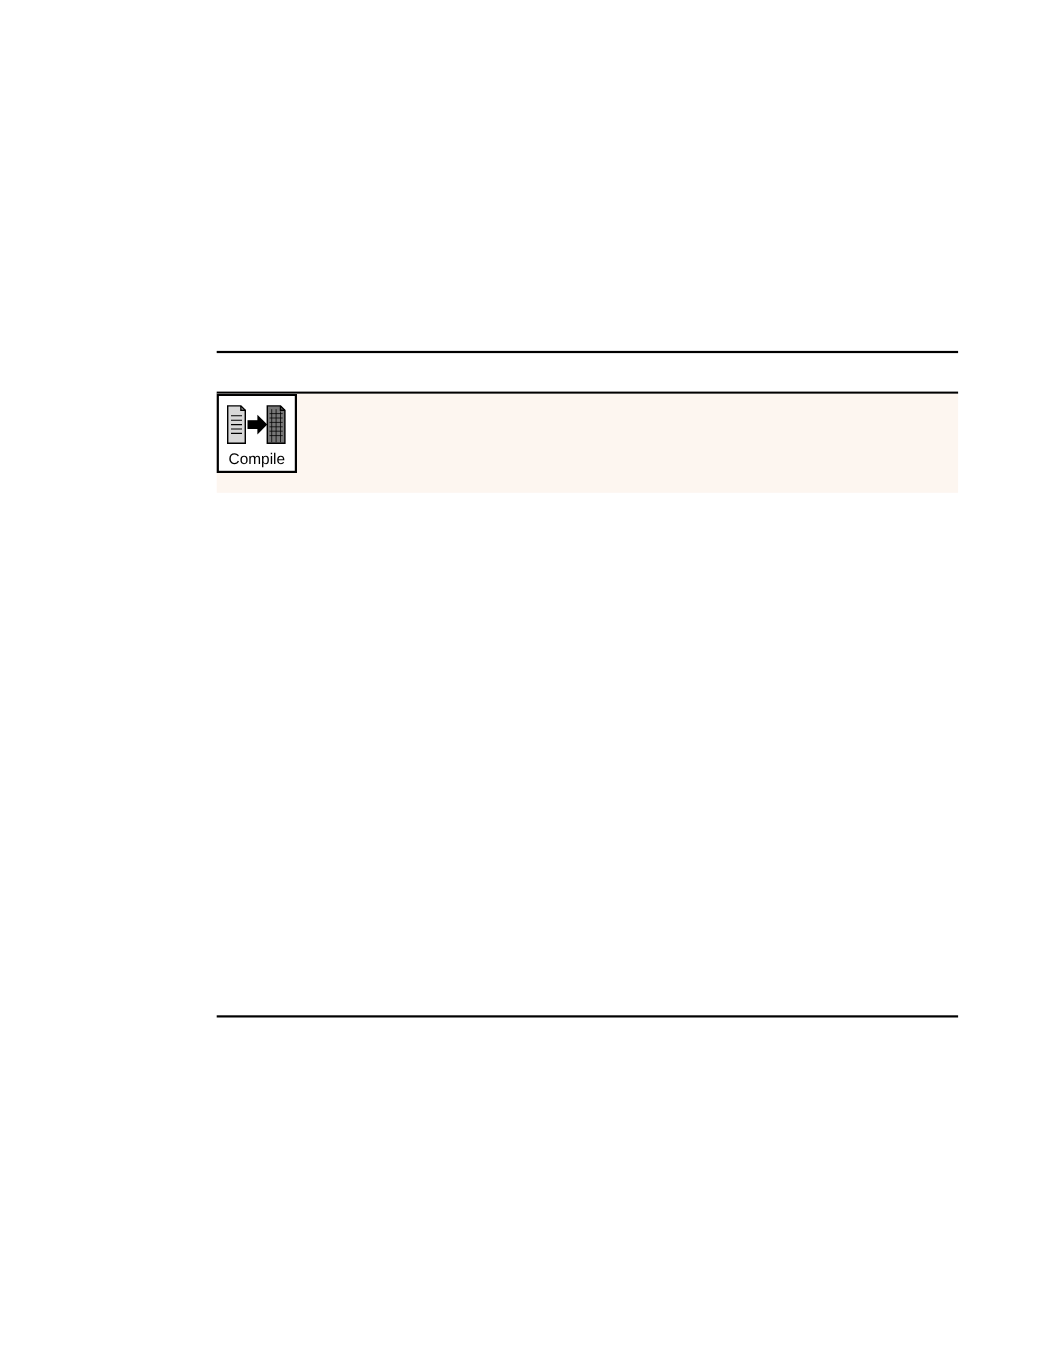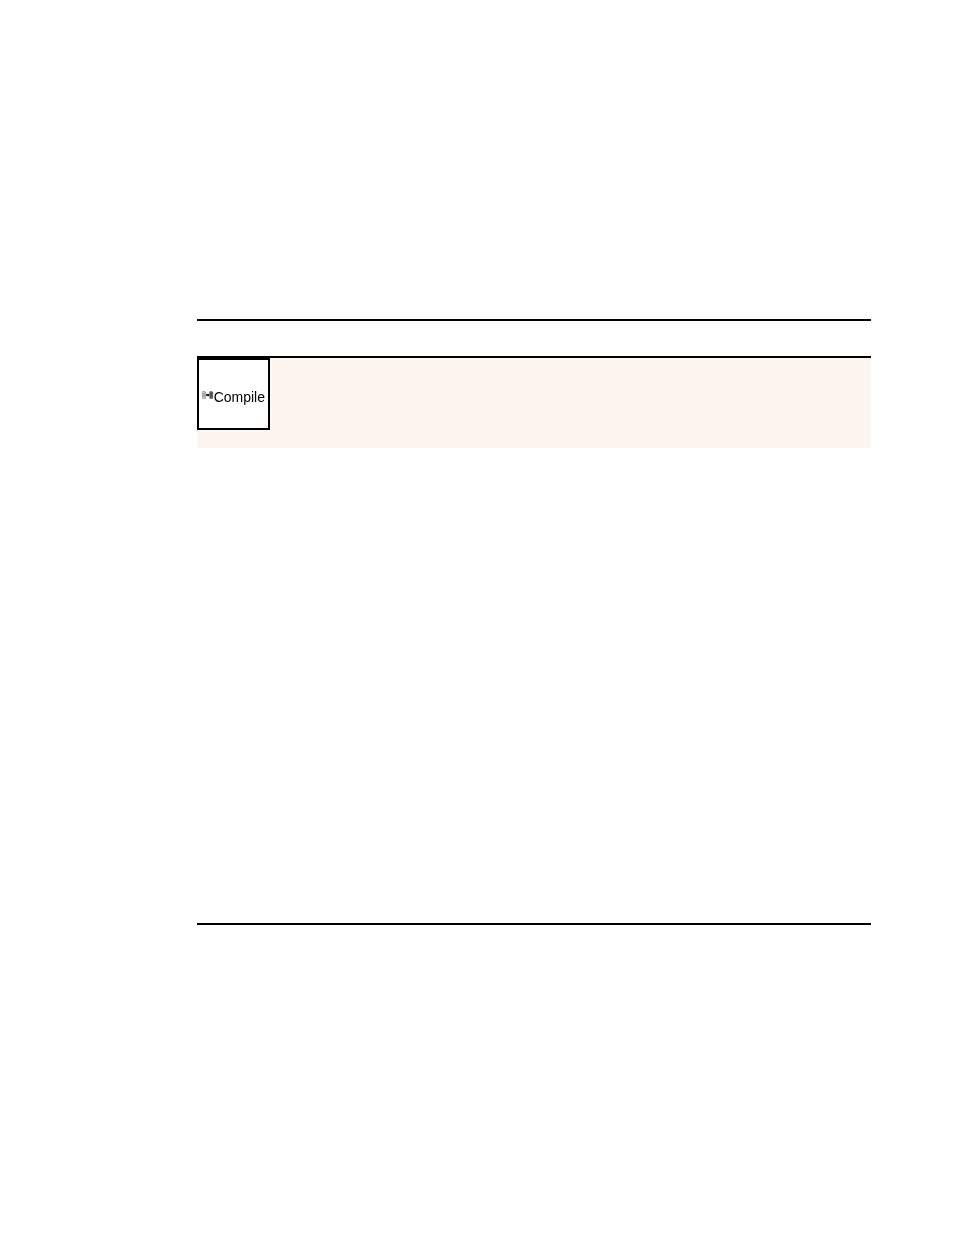--- a/index.html
+++ b/index.html
@@ -37,21 +37,21 @@
     }
     .compile-button-cell {
       background: #ffffff;
       flex-shrink: 0;
       padding: 0;
     }
     .compile-button {
       border: 2px solid #000;
       background: #fff;
       display: flex;
-      flex-direction: row;
+      flex-direction: column;
       align-items: center;
       justify-content: center;
       width: 73px;
       height: 72px;
       padding: 4px 3px 2px 3px;
     }
     .compile-icon-svg {
       width: 58px;
       height: 40px;
       display: block;

